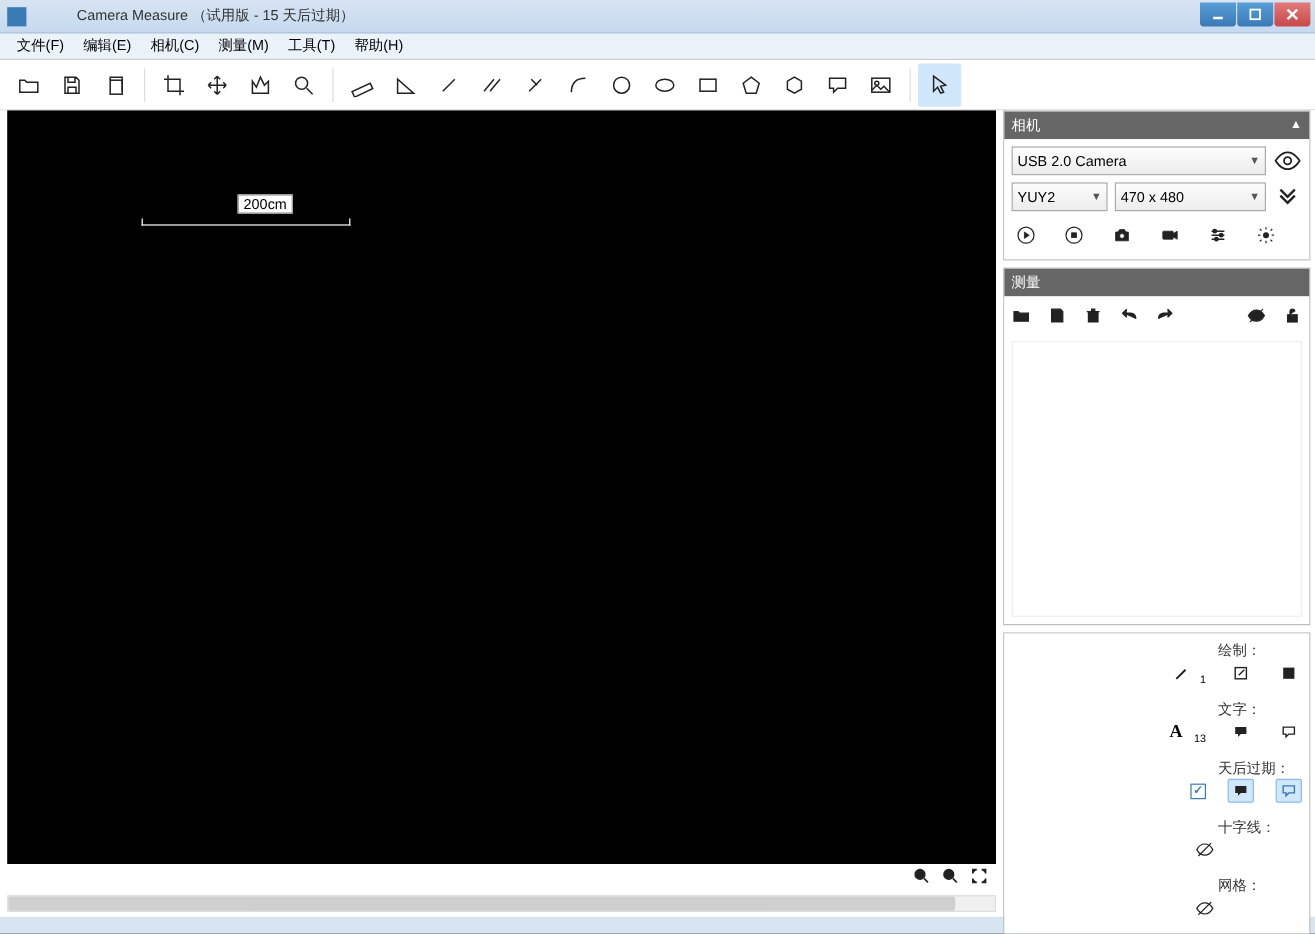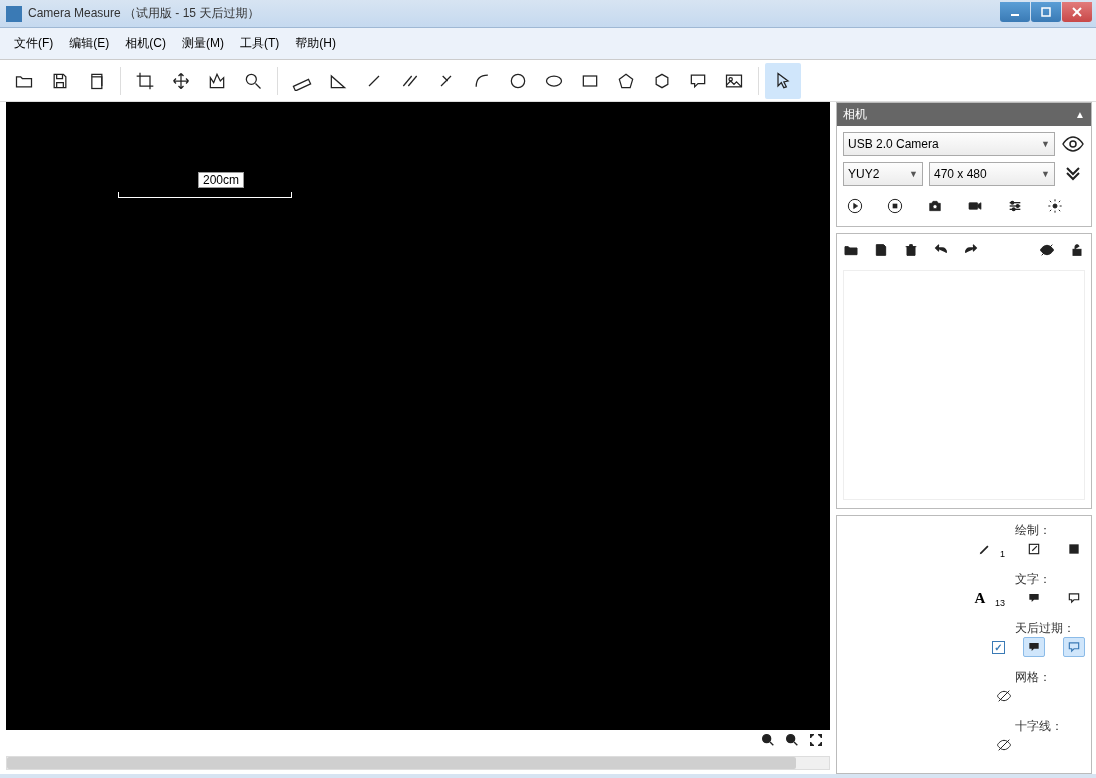--- a/index.html
+++ b/index.html
@@ -1,30 +1,30 @@
 <!DOCTYPE html>
 <html><head>
 <meta charset="utf-8">
 <style>
 * { box-sizing: border-box; margin: 0; padding: 0; font-family: "Microsoft YaHei", "Segoe UI", sans-serif; }
 body { width: 1096px; height: 778px; background: #d7e4f2; overflow: hidden; position: relative; }
 
 
-.titlebar { height: 28px; background: linear-gradient(#d7e4f2, #c5d9ef); display: flex; align-items: center; padding-left: 6px; border-bottom: 1px solid #9fb8d4; }
+.titlebar { height: 28px; background: linear-gradient(#d7e4f2, #c5d9ef); display: flex; align-items: center; padding-left: 6px; border-bottom: 1px solid #9fb8d4; gap: 36px; }
 .titlebar .icon { width: 16px; height: 16px; background: #3a7ab5; margin-right: 6px; }
 .titlebar .title { font-size: 12px; color: #333; flex: 1; }
 .win-controls { display: flex; }
 .win-btn { width: 30px; height: 20px; display: flex; align-items: center; justify-content: center; margin-top: -4px; }
 .win-min { background: linear-gradient(#5a9ed6, #3a7ab5); border-radius: 0 0 3px 3px; }
 .win-max { background: linear-gradient(#5a9ed6, #3a7ab5); border-radius: 0 0 3px 3px; margin-left: 1px;}
 .win-close { background: linear-gradient(#e27b7b, #c84848); border-radius: 0 0 3px 3px; margin-left: 1px; margin-right: 4px;}
 .win-btn svg { width: 12px; height: 12px; }
 
 
-.menubar { height: 32px; background: #ecf2fa; border-bottom: 1px solid #ccc; display: flex; align-items: center; padding-left: 6px; }
+.menubar { height: 22px; background: #ecf2fa; border-bottom: 1px solid #ccc; display: flex; align-items: center; padding-left: 6px; }
 .menu-item { font-size: 12px; padding: 2px 8px; cursor: default; }
 
 
 .toolbar { height: 42px; background: #fff; border-bottom: 1px solid #ddd; display: flex; align-items: center; padding: 0 6px; }
 .tool-btn { width: 36px; height: 36px; display: flex; align-items: center; justify-content: center; border-radius: 2px; }
 .tool-btn.selected { background: #d0e6fb; }
 .tool-sep { width: 1px; height: 28px; background: #ddd; margin: 0 6px; }
 .tool-btn svg { width: 20px; height: 20px; stroke: #222; fill: none; stroke-width: 1.5; }
 
 
@@ -328,20 +328,23 @@
               <svg viewBox="0 0 24 24" fill="none" stroke="#222" stroke-width="1.5">
                 <circle cx="12" cy="12" r="3"></circle>
                 <path d="M12 2v3M12 19v3M4.2 4.2l2.1 2.1M17.7 17.7l2.1 2.1M2 12h3M19 12h3M4.2 19.8l2.1-2.1M17.7 6.3l2.1-2.1"></path>
               </svg>
             </div>
         </div>
       </div>
     </div>
 
     <div class="panel" style="flex:1">
+      <div class="panel-header">
+        <span>测量</span>
+      </div>
       <div class="panel-body" style="flex:1;display:flex;flex-direction:column">
         <div class="meas-icons">
           <div class="ibtn"><svg viewBox="0 0 24 24" fill="none" stroke="#222" stroke-width="1.5">
                 <path d="M3 7h5l2 2h11v10H3z"></path>
               </svg></div>
           <div class="ibtn"><svg viewBox="0 0 24 24" fill="none" stroke="#999" stroke-width="1.5">
                 <path d="M5 4h11l3 3v13H5z"></path>
               </svg></div>
           <div class="ibtn"><svg viewBox="0 0 24 24" fill="none" stroke="#999" stroke-width="1.5">
                 <path d="M6 7h12v13H6z M4 7h16 M10 4h4v3h-4z"></path>
@@ -422,42 +425,42 @@
                 </svg>
               </div>
             <div class="icon-box sel">
                 <svg width="14" height="14" viewBox="0 0 24 24" fill="none" stroke="#3a7ab5" stroke-width="2">
                   <path d="M4 5h16v10H12l-4 4v-4H4z"></path>
                 </svg>
               </div>
           </div>
         </div>
         <div class="settings-row">
+          <span class="lbl">十字线：</span>
+          <div style="flex:1"></div>
+          <div class="icons" style="margin-right:70px">
+            <div class="icon-box">
+                <svg width="16" height="16" viewBox="0 0 24 24" fill="none" stroke="#222" stroke-width="1.5">
+                  <path d="M2 12s4-7 10-7 10 7 10 7-4 7-10 7S2 12 2 12z"></path>
+                  <line x1="4" y1="20" x2="20" y2="4"></line>
+                </svg>
+              </div>
+          </div>
+        </div>
+        <div class="settings-row">
           <span class="lbl">网格：</span>
           <div style="flex:1"></div>
           <div class="icons" style="margin-right:70px">
             <div class="icon-box">
                 <svg width="16" height="16" viewBox="0 0 24 24" fill="none" stroke="#222" stroke-width="1.5">
                   <path d="M2 12s4-7 10-7 10 7 10 7-4 7-10 7S2 12 2 12z"></path>
                   <line x1="4" y1="20" x2="20" y2="4"></line>
                 </svg>
               </div>
           </div>
         </div>
-        <div class="settings-row">
-          <span class="lbl">十字线：</span>
-          <div style="flex:1"></div>
-          <div class="icons" style="margin-right:70px">
-            <div class="icon-box">
-                <svg width="16" height="16" viewBox="0 0 24 24" fill="none" stroke="#222" stroke-width="1.5">
-                  <path d="M2 12s4-7 10-7 10 7 10 7-4 7-10 7S2 12 2 12z"></path>
-                  <line x1="4" y1="20" x2="20" y2="4"></line>
-                </svg>
-              </div>
-          </div>
-        </div>
       </div>
     </div>
 
   </div>
 </div>
 
 <div class="bottombar"></div>
 
 </body></html>

